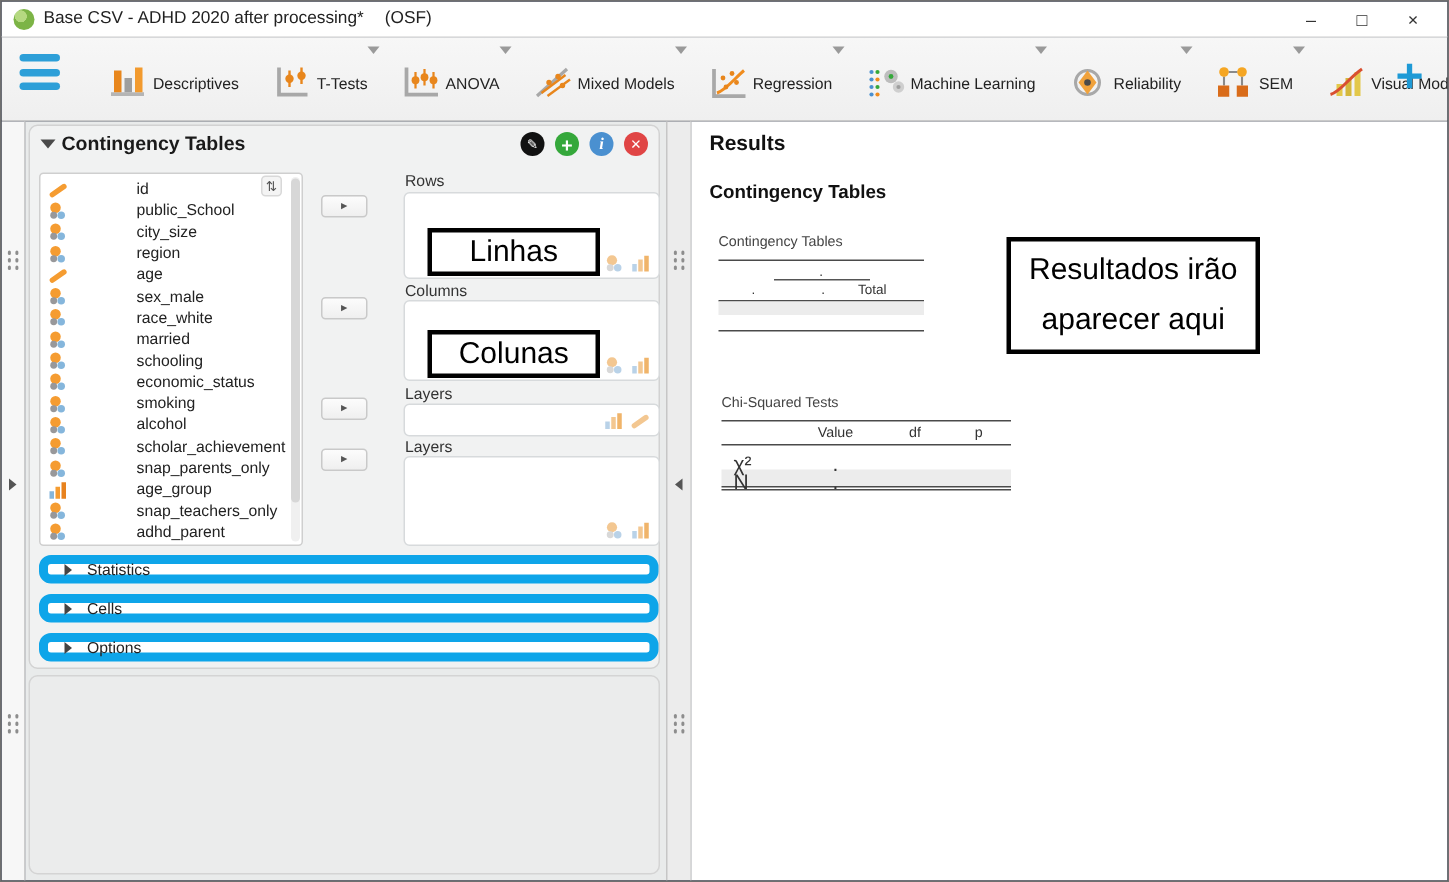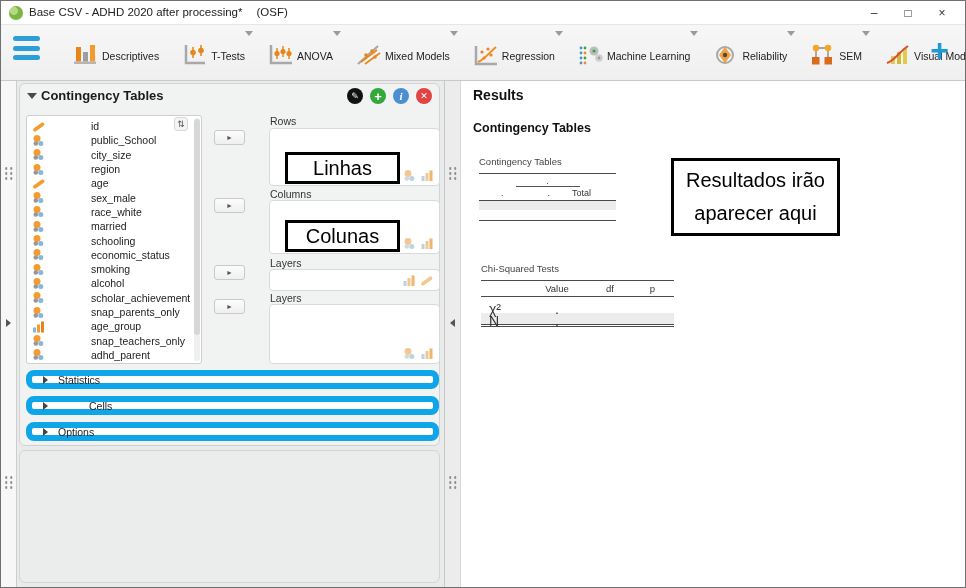--- a/index.html
+++ b/index.html
@@ -555,21 +555,21 @@
                 <rect x="4.5" y="4" width="3" height="8" fill="#f3c791"></rect>
                 <rect x="8.5" y="1.5" width="3" height="10.5" fill="#f0b46a"></rect>
               </svg>
             </span>
         </div>
 
         <div class="section-bar" style="top:286px;">
           <span class="section-arrow"></span>
           <span class="section-label">Statistics</span>
         </div>
-        <div class="section-bar" style="top:312px;gap:31px;">
+        <div class="section-bar" style="top:312px;">
           <span class="section-arrow"></span>
           <span class="section-label">Cells</span>
         </div>
         <div class="section-bar" style="top:338px;">
           <span class="section-arrow"></span>
           <span class="section-label">Options</span>
         </div>
 
         <div class="callout" style="left:265px; top:136px; width:115px; height:32px;">
             <span>Colunas</span>

